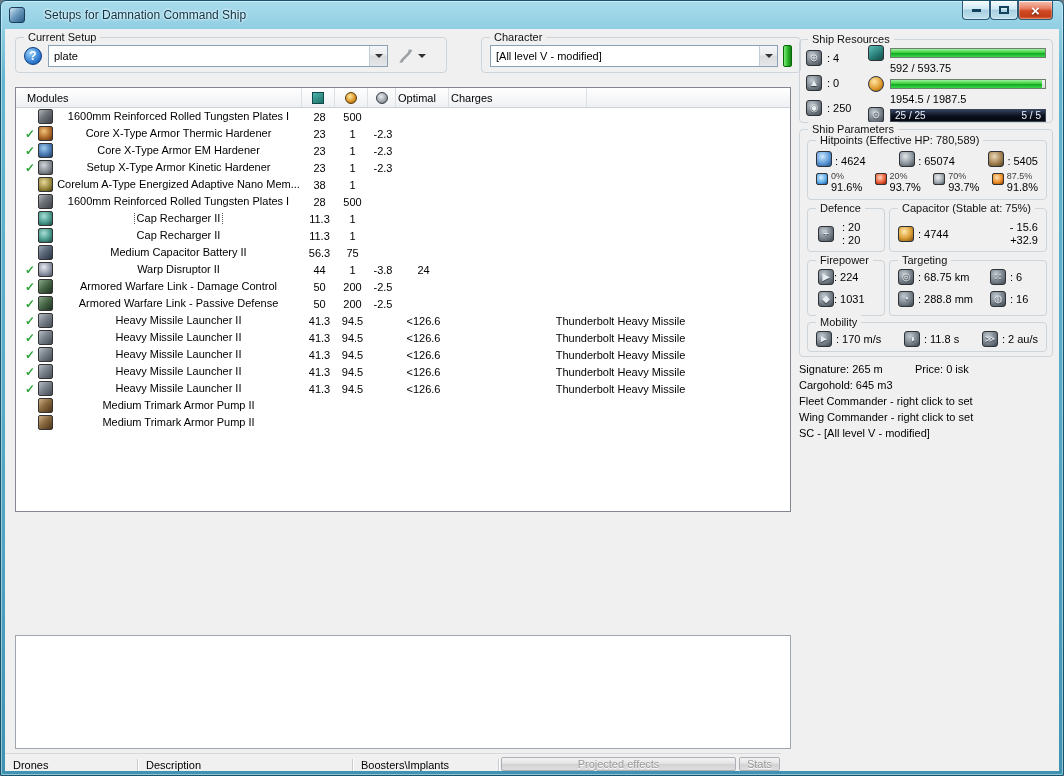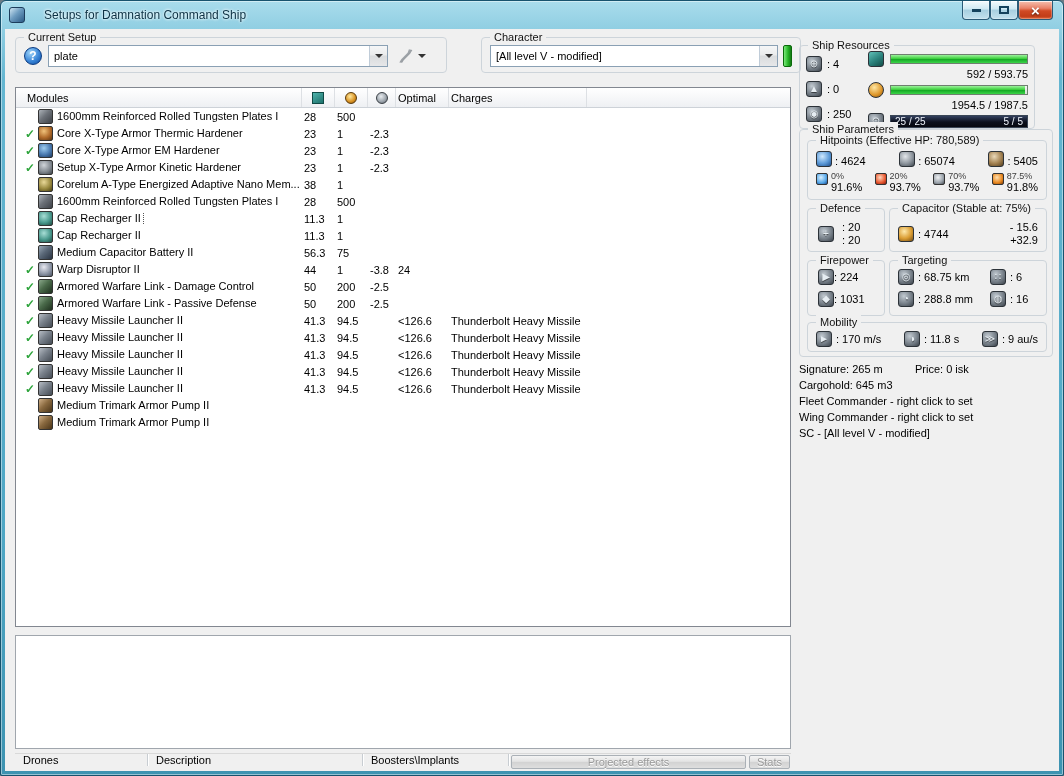--- a/index.html
+++ b/index.html
@@ -44,21 +44,21 @@
   .combo-value { flex:1; padding:0 5px; white-space:nowrap; overflow:hidden; }
   .combo-btn { width:18px; height:100%; border-left:1px solid #c0ccd8; flex:none;
     background:linear-gradient(#f5f6f7,#eaebec 45%,#d9dbdd 50%,#e6e7e9); display:flex; align-items:center; justify-content:center; }
   .arr-down { width:0; height:0; border-left:4px solid transparent; border-right:4px solid transparent; border-top:4px solid #333; }
   .tool-btn { display:flex; align-items:center; margin-left:8px; gap:4px; padding:2px; }
   .wrench-icon { width:16px; height:16px; background:linear-gradient(135deg,#c8ccd0,#70767c);
     clip-path:polygon(20% 70%,60% 30%,68% 8%,90% 12%,76% 36%,36% 76%,26% 92%,8% 90%); }
   .skill-bar { width:9px; height:22px; margin-left:5px; border:1px solid #0a6a0a; border-radius:2px;
     background:linear-gradient(90deg,#7ae87a,#24b324 60%,#157a15); flex:none; }
   
-  .modules-table { position:absolute; left:10px; top:58px; width:776px; height:540px; background:#fff; border:1px solid #828790; display:flex; flex-direction:column; }
+  .modules-table { position:absolute; left:10px; top:58px; width:776px; height:425px; background:#fff; border:1px solid #828790; display:flex; flex-direction:column;text-align:center; }
   .thead { display:flex; height:20px; flex:none; background:linear-gradient(#ffffff,#f5f6f8 60%,#eef0f3); border-bottom:1px solid #cdd2d8; }
   .th { border-right:1px solid #dde0e4; display:flex; align-items:center; padding-left:4px; }
   .th-name { width:286px; padding-left:11px; }
   .th-cpu { width:33px; justify-content:center; padding:0; }
   .th-pg { width:33px; justify-content:center; padding:0; }
   .th-cap { width:28px; justify-content:center; padding:0; }
   .th-opt { width:53px; padding-left:2px; }
   .th-charge { width:138px; padding-left:2px; }
   .th-fill { flex:1; border-right:none; }
   .hdr-ic { display:inline-block; }
@@ -85,28 +85,28 @@
   .mi-hardener-kinetic { background:radial-gradient(circle at 38% 32%,#cfd4d9,#848b92 55%,#3e444a); }
   .mi-eanm { background:radial-gradient(circle at 38% 32%,#e8d898,#9a8a40 55%,#4a4010); }
   .mi-cap-recharger { background:radial-gradient(circle at 38% 32%,#a8ded6,#4a9a8e 55%,#1e4a42); }
   .mi-cap-battery { background:linear-gradient(135deg,#9aa8b6,#5a6878 45%,#2a3442); }
   .mi-warp-disruptor { background:radial-gradient(circle at 38% 32%,#e8e8f0,#9098a8 55%,#4a5262); }
   .mi-warfare-link { background:linear-gradient(135deg,#8aa88a,#4a6a4a 45%,#1e301e); }
   .mi-missile-launcher { background:linear-gradient(135deg,#b8bec6,#7a828c 45%,#454c55); }
   .mi-rig { background:linear-gradient(135deg,#d0b088,#8a6a40 45%,#4a3418); }
   
   .desc-box { position:absolute; left:10px; top:606px; width:776px; height:114px; background:#fff; border:1px solid #a0a6ad; }
-  .bottom-strip { position:absolute; left:10px; top:724px; width:776px; height:18px; display:flex; align-items:flex-start; border-top:1px solid #d9d9d9; }
+  .bottom-strip { position:absolute; left:0; top:724px; width:776px; height:18px; display:flex; align-items:flex-end; border-top:1px solid #d9d9d9; }
   .bs-seg { display:flex; align-items:center; padding-left:8px; border-right:1px solid #c8cdd2; box-shadow:1px 0 0 #fff; }
   .bs-drones { width:133px; } .bs-description { width:215px; } .bs-boosters { width:146px; }
   .bs-btn { display:flex; align-items:center; justify-content:center; margin:1px 1px 0 2px; border:1px solid #aab0b6; border-radius:2px;
     background:linear-gradient(#f4f4f4,#e4e4e4 45%,#d2d2d2 50%,#dedede); color:#9a9a9a; text-shadow:0 1px 0 #fff; }
   .bs-projected { width:235px; } .bs-stats { flex:1; }
   
-  .gb-resources { left:794px; top:16px; width:236px; height:84px;text-align:right; }
+  .gb-resources { left:794px; top:10px; width:254px; height:84px; }
   .res-left { position:absolute; left:6px; top:5px; width:60px; }
   .res-item { display:flex; align-items:center; gap:5px; height:25px; }
   .res-right { position:absolute; left:68px; top:5px; right:6px; }
   .bar-row { display:flex; align-items:center; margin-bottom:1px; }
   .pbar { flex:1; height:10px; margin-left:6px; border:1px solid #6f7f6f; background:linear-gradient(#f2f6f2,#d8e0d8); }
   .pfill { height:100%; background:linear-gradient(#9df29d,#3ed03e 45%,#12a422 50%,#3bd648); }
   .bar-text { margin-left:22px; line-height:13px; margin-bottom:1px; }
   .darkbar { flex:1; height:13px; margin-left:6px; border:1px solid #3a4656; padding:0 4px;
     background:linear-gradient(#33405e,#0b0f1c 55%,#06080f); color:#eef3fa; font-size:10px;
     display:flex; align-items:center; justify-content:space-between; }
@@ -603,21 +603,21 @@
           <div class="mob-item">
             <span class="pic" data-glyph="►"></span>
             <span>: 170 m/s</span>
           </div>
           <div class="mob-item">
             <span class="pic" data-glyph="◑"></span>
             <span>: 11.8 s</span>
           </div>
           <div class="mob-item">
             <span class="pic" data-glyph="≫"></span>
-            <span>: 9 au/s</span>
+            <span>: 2 au/s</span>
           </div>
         </div>
       </div>
     </div>
 
     <div class="summary">
       <div class="sum-line">
         <span>Signature: 265 m</span>
         <span class="price">Price: 0 isk</span>
       </div>

